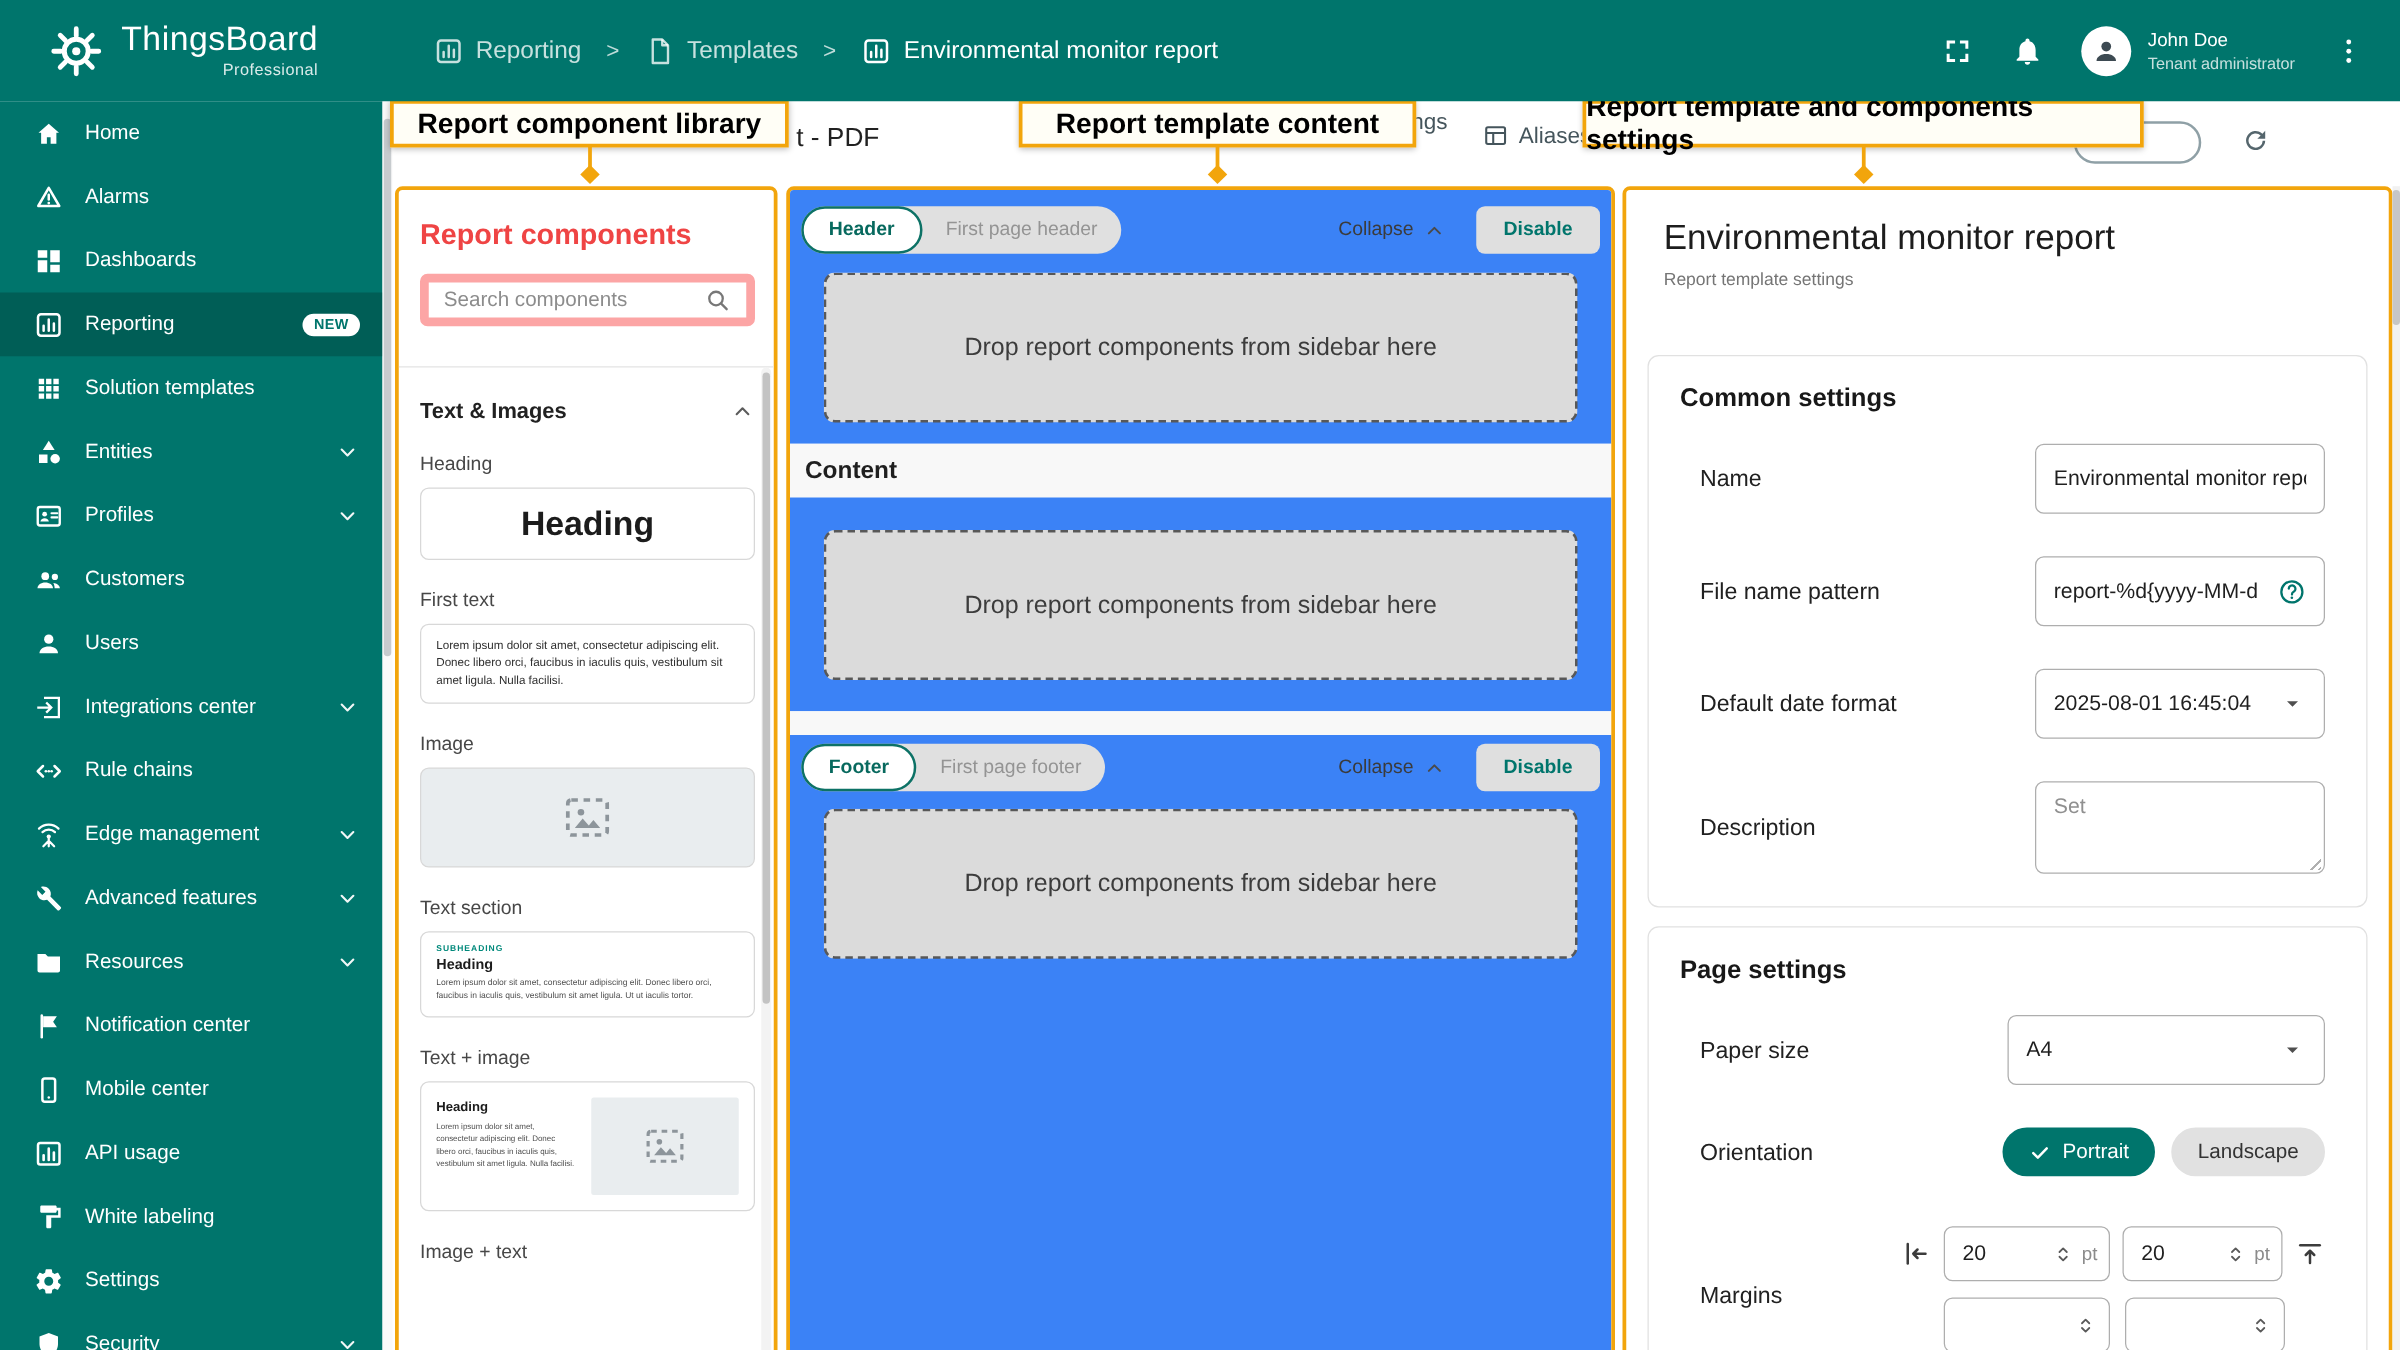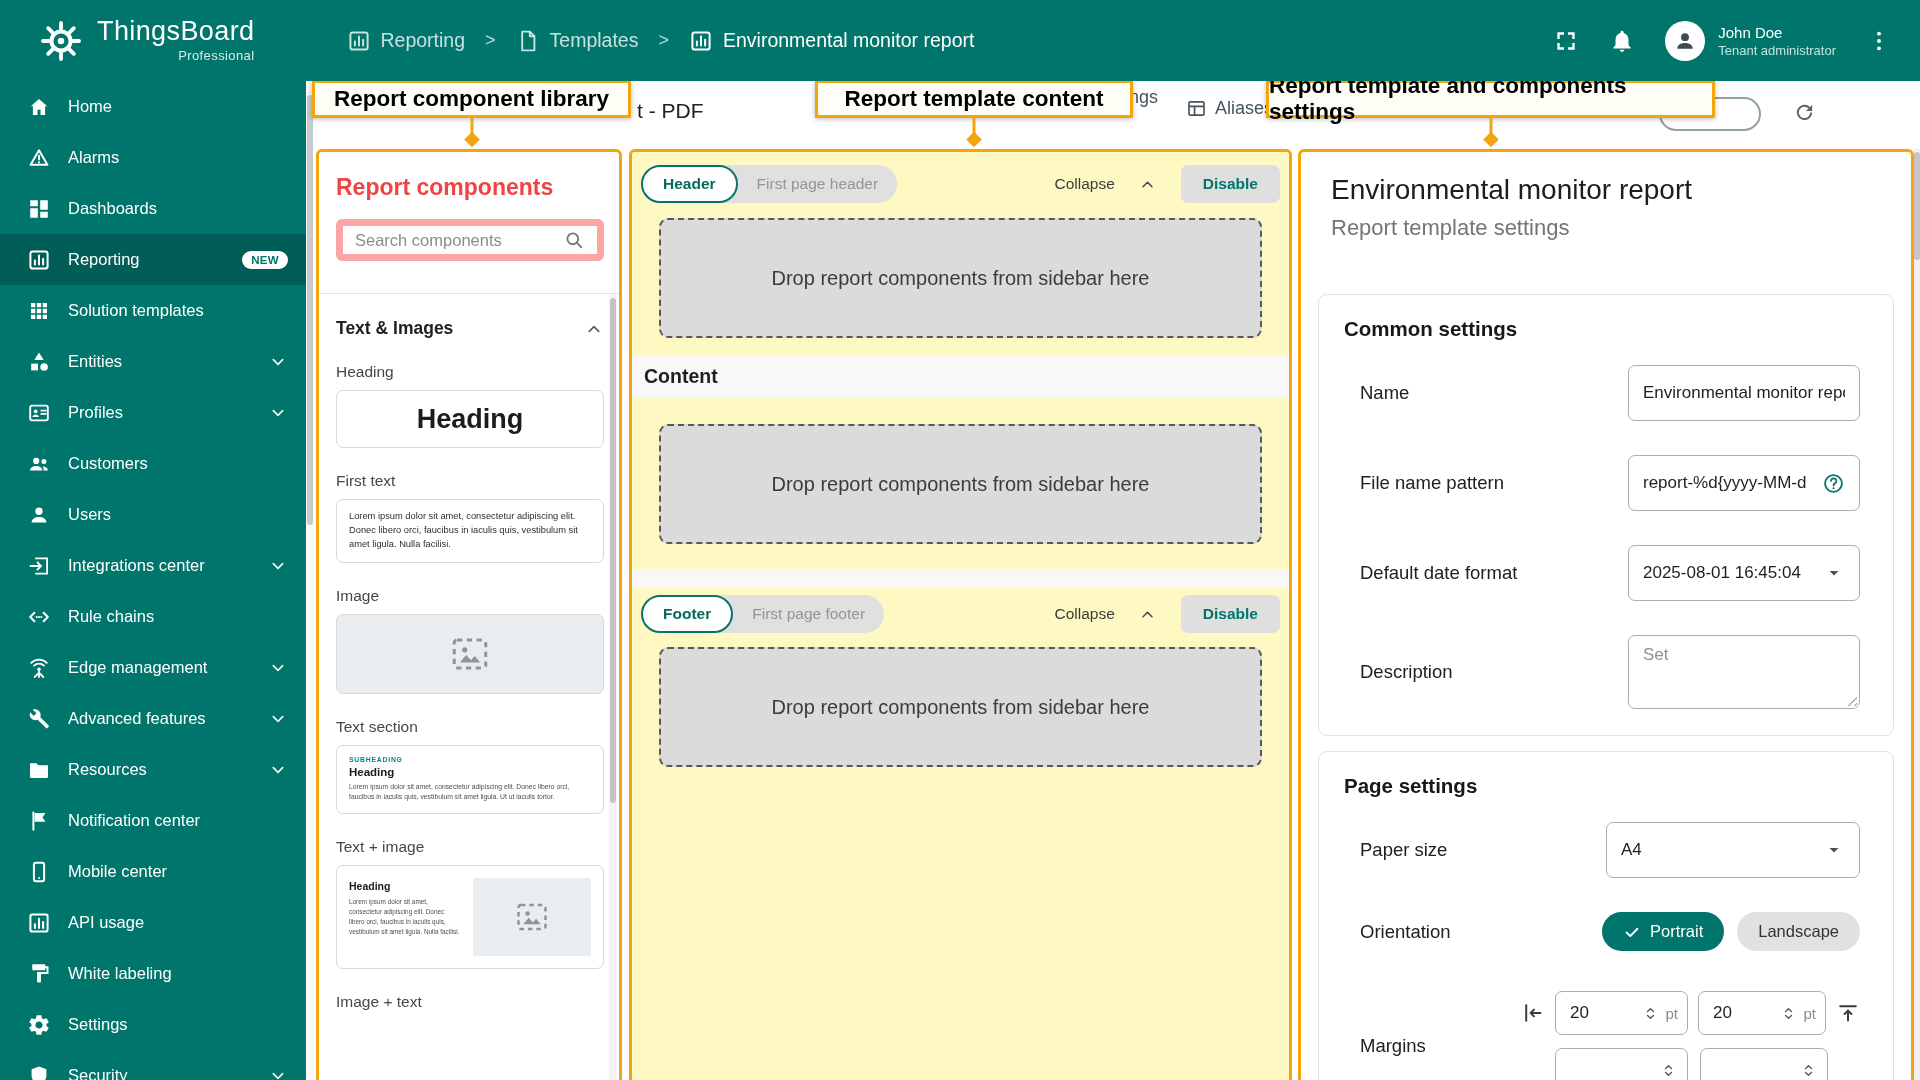--- a/index.html
+++ b/index.html
@@ -79,42 +79,42 @@
   .card-ti{display:flex;gap:12px;padding:12px;height:104px}
   .ti-l{flex:1;min-width:0}
   .ti-h{font-size:10.5px;font-weight:700;margin:2px 0 5px;color:#1b1b1b}
   .ti-b{font-size:6.4px;color:#4e4e4e;line-height:1.55}
   .ti-r{width:118px;background:#e9edef;display:flex;align-items:center;justify-content:center;border-radius:2px}
   .ti-r .imgph{width:40px;height:36px}
   .pc-sb{position:absolute;right:2px;top:142px;bottom:2px;width:8px;background:#f3f3f3;border-radius:4px;cursor:pointer}
   .pc-sb-th{position:absolute;left:1px;top:4px;width:6px;height:505px;background:#c3c3c3;border-radius:3px}
 
   
-  .cp-sec{background:#fef9c3}
+  .cp-sec{background:#3b82f6}
   .cp-sec1{height:203px}
   .cp-band{height:43px;background:#f8f8f8;display:flex;align-items:center;padding-left:12px;font-size:19.5px;font-weight:700;color:#1f1f1f}
   .cp-sec2{height:171px}
   .cp-gap{height:19px;background:#f8f8f8}
   .cp-sec3{flex:1}
   .chiprow{display:flex;align-items:center;padding:13px 9px 0 9px}
   .cp-sec3 .chiprow{padding-top:7px}
   .chipgrp{display:flex;align-items:center;background:#e0e0e0;border-radius:20px;height:38px}
   .chip-a{height:38px;display:flex;align-items:center;padding:0 20px;background:#fff;border:2px solid #0d7266;border-radius:20px;color:#07695e;font-weight:600;font-size:15.5px;cursor:pointer}
   .chip-m{padding:0 19px;color:#949494;font-size:15.5px;cursor:pointer}
   .cr-right{margin-left:auto;display:flex;align-items:center;gap:24px}
-  .collapse{display:flex;align-items:center;gap:23px;font-size:15.5px;color:#3b3b3b;cursor:pointer}
+  .collapse{display:flex;align-items:center;gap:7px;font-size:15.5px;color:#3b3b3b;cursor:pointer}
   .collapse .icon{width:19px;height:19px;color:#4a4a4a}
   .btn-disable{height:38px;padding:0 22px;border:0;border-radius:7px;background:#dfdfdf;color:#00756C;font-weight:700;font-size:15.5px;font-family:inherit;cursor:pointer}
   .dropzone{margin:15px 27px 0;height:120px;background:#dbdbdb;border:2px dashed #585858;border-radius:9px;display:flex;align-items:center;justify-content:center;font-size:20px;color:#3c3c3c;text-align:center}
   .cp-sec2 .dropzone{margin-top:26px}
   .cp-sec3 .dropzone{margin-top:14px}
 
   
   .sp-title{margin:22px 0 0 30px;font-size:28px;font-weight:500;color:#1d1d1d}
-  .sp-sub{margin:9px 0 0 30px;font-size:22px;color:#757575}
+  .sp-sub{margin:9px 0 0 30px;font-size:14px;color:#757575}
   .sp-card{margin:53px 17px 0;border:1px solid #e1e1e1;border-radius:9px;padding:22px 33px 26px 25px;position:relative}
   .sp-card2{margin-top:15px;padding-bottom:120px}
   .sp-h3{font-size:20.5px;font-weight:700;color:#181818;margin:0 0 24px}
   .sp-row{display:flex;align-items:center;margin-bottom:34px}
   .sp-row:last-child{margin-bottom:0}
   .sp-lbl{font-size:18.5px;color:#212121;padding-left:16px}
   .sp-ctl{margin-left:auto;width:232px;height:56px;border:1px solid #aeaeae;border-radius:7px;display:flex;align-items:center;padding:0 14px;background:#fff;cursor:text}
   .sp-ctl.select{cursor:pointer}
   .sp-val{font-size:17px;color:#1f1f1f;white-space:nowrap;overflow:hidden;flex:1}
   .help-ic{width:23px;height:23px;color:#00756C;margin-left:8px;cursor:pointer}

